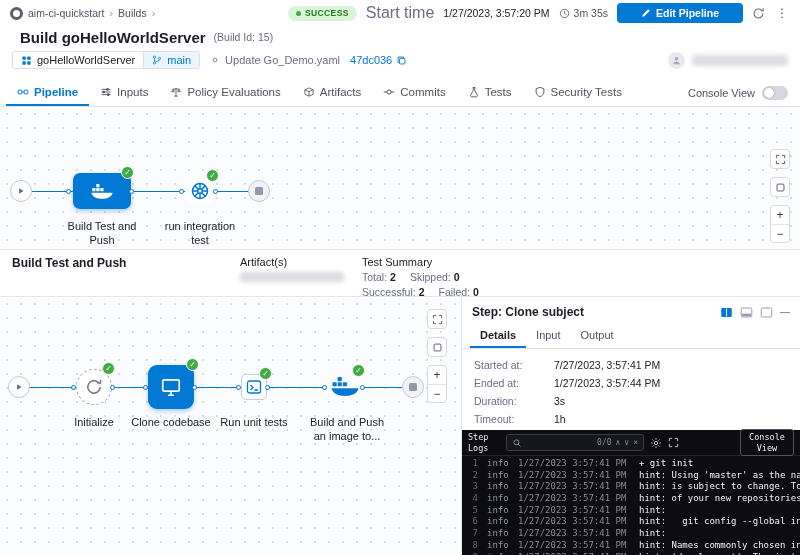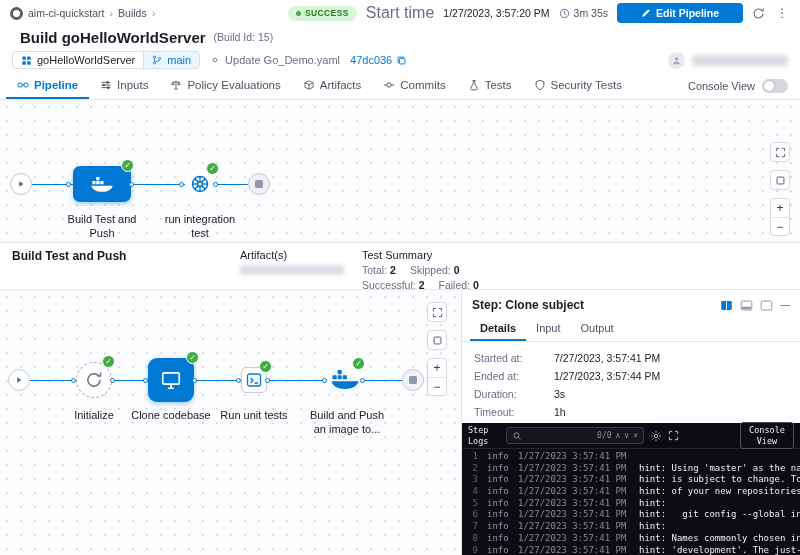--- a/index.html
+++ b/index.html
@@ -36,21 +36,21 @@
   .chip-branch { background:#eaf5fd; color:#0278d5; border-left:1px solid #dcdde7; }
   .commit-msg { display:flex; align-items:center; gap:5px; color:#6b6d85; }
   .sha { display:flex; align-items:center; gap:4px; color:#0278d5; cursor:pointer; }
   .meta-right { display:flex; align-items:center; gap:7px; }
   .avatar { width:17px; height:17px; border-radius:50%; background:#e8e8ee; display:flex; align-items:center; justify-content:center; }
   .blur-blob { background:#dcdce4; border-radius:4px; filter:blur(2px); }
   .blob-name { width:96px; height:11px; }
   .blob-artifact { width:104px; height:10px; margin-top:4px; }
 
   
-  .tabbar { height:28px; display:flex; align-items:center; justify-content:space-between; border-bottom:1px solid #e4e4ea; padding:0 6px; }
+  .tabbar { height:28px; display:flex; align-items:center; justify-content:space-between; border-bottom:1px solid #e4e4ea; padding:0 6px;margin-top:7px; }
   .tabs { display:flex; height:100%; }
   .tab { display:flex; align-items:center; gap:5px; padding:0 11px; font-size:11.5px; color:#4f5162; height:100%; border-bottom:2px solid transparent; cursor:pointer; white-space:nowrap; }
   .tab.active { color:#0278d5; border-bottom-color:#0278d5; font-weight:bold; }
   .console-toggle { display:flex; align-items:center; gap:7px; font-size:11px; color:#4f5162; padding-right:6px; }
   .switch { width:26px; height:14px; border-radius:7px; background:#d6d7e0; position:relative; cursor:pointer; }
   .switch::after { content:""; position:absolute; width:10px; height:10px; border-radius:50%; background:#fff; top:2px; left:2px; box-shadow:0 0 2px rgba(0,0,0,.35); }
 
   
   .canvas { position:relative; background-color:#fbfcfe; background-image:radial-gradient(circle,#d9dde4 1px,transparent 1.2px); background-size:14px 14px; }
   .stage-canvas { height:142px; }
@@ -541,21 +541,21 @@
           <span class="term-icon">
             <svg width="11" height="11" viewBox="0 0 16 16">
                 <g stroke="#c6c6cf" stroke-width="1.4" fill="none">
                   <path d="M2 6V2h4M10 2h4v4M14 10v4h-4M6 14H2v-4"></path>
                 </g>
               </svg>
           </span>
           <button class="console-btn">Console View</button>
         </div>
         <div class="term-body">
-          <div class="log-row"><span class="log-num">1</span><span class="log-level">info</span><span class="log-time">1/27/2023 3:57:41 PM</span></div>
+          <div class="log-row"><span class="log-num">1</span><span class="log-level">info</span><span class="log-time">1/27/2023 3:57:41 PM</span><span class="log-msg">+ git init</span></div>
           <div class="log-row"><span class="log-num">2</span><span class="log-level">info</span><span class="log-time">1/27/2023 3:57:41 PM</span><span class="log-msg">hint: Using 'master' as the name for th</span></div>
           <div class="log-row"><span class="log-num">3</span><span class="log-level">info</span><span class="log-time">1/27/2023 3:57:41 PM</span><span class="log-msg">hint: is subject to change. To configu</span></div>
           <div class="log-row"><span class="log-num">4</span><span class="log-level">info</span><span class="log-time">1/27/2023 3:57:41 PM</span><span class="log-msg">hint: of your new repositories, which w</span></div>
           <div class="log-row"><span class="log-num">5</span><span class="log-level">info</span><span class="log-time">1/27/2023 3:57:41 PM</span><span class="log-msg">hint:</span></div>
           <div class="log-row"><span class="log-num">6</span><span class="log-level">info</span><span class="log-time">1/27/2023 3:57:41 PM</span><span class="log-msg">hint:   git config --global init.defaul</span></div>
           <div class="log-row"><span class="log-num">7</span><span class="log-level">info</span><span class="log-time">1/27/2023 3:57:41 PM</span><span class="log-msg">hint:</span></div>
           <div class="log-row"><span class="log-num">8</span><span class="log-level">info</span><span class="log-time">1/27/2023 3:57:41 PM</span><span class="log-msg">hint: Names commonly chosen instead of</span></div>
           <div class="log-row"><span class="log-num">9</span><span class="log-level">info</span><span class="log-time">1/27/2023 3:57:41 PM</span><span class="log-msg">hint: 'development'. The just-created b</span></div>
         </div>
       </div>

